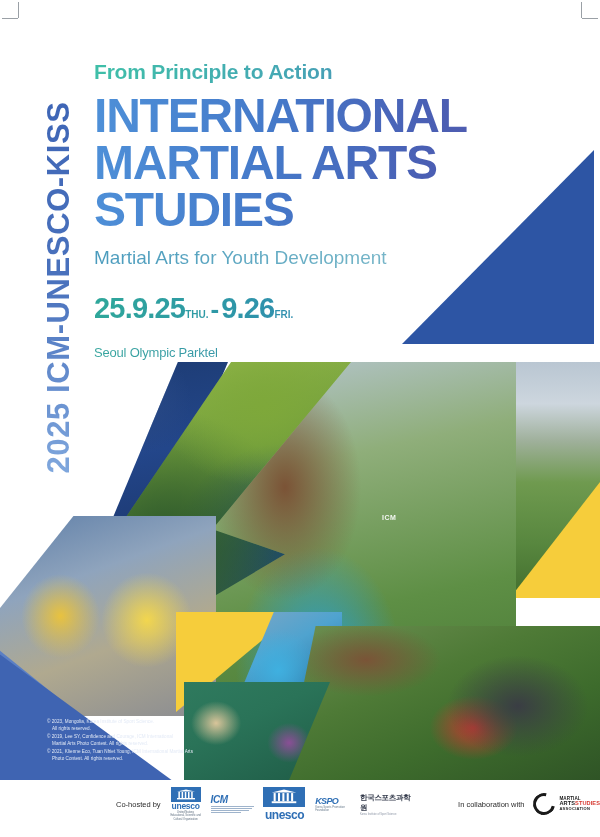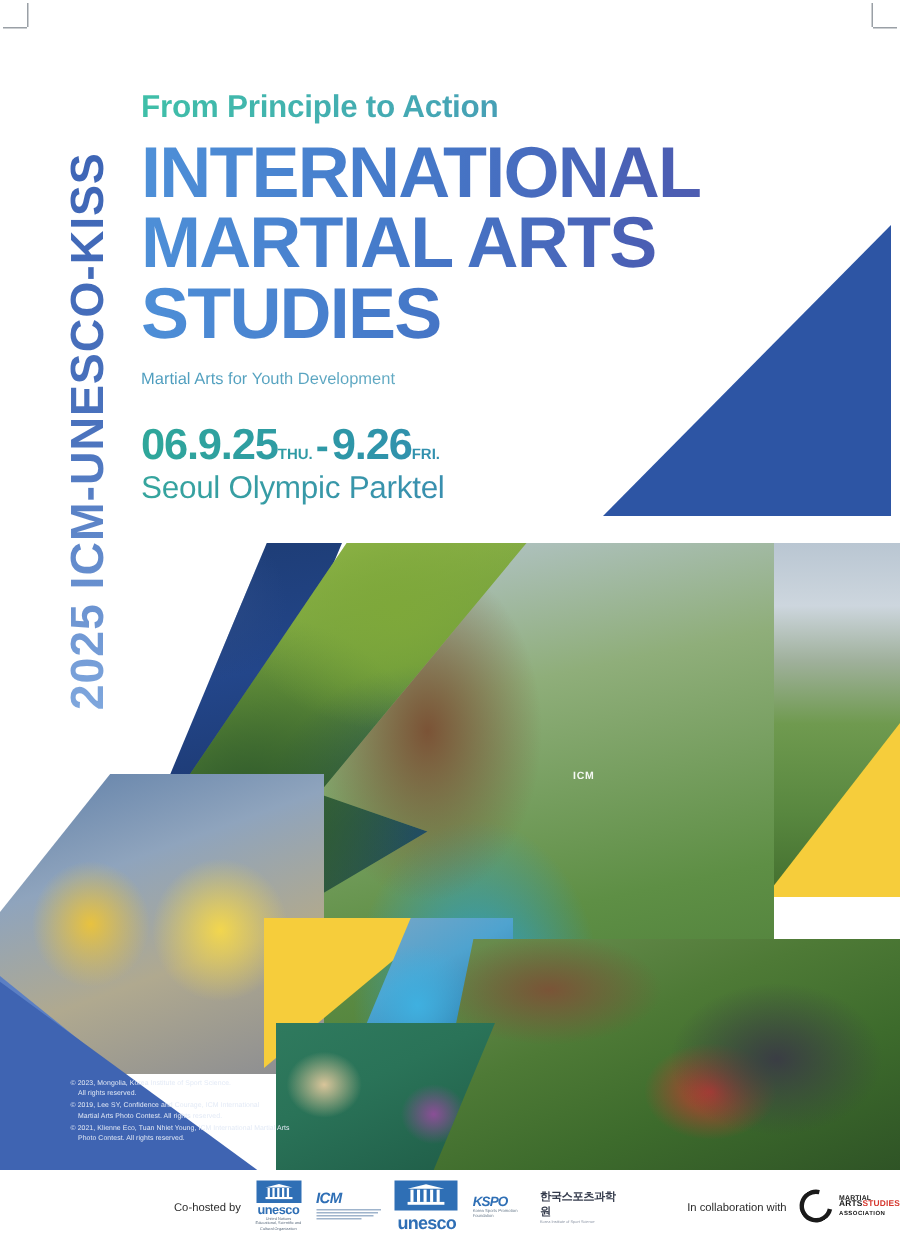--- a/index.html
+++ b/index.html
@@ -76,21 +76,21 @@
     background: linear-gradient(95deg, #4e90d8 0%, #4579c9 38%, #4a5fb4 70%, #5a57a8 100%);
     -webkit-background-clip: text;
     background-clip: text;
     color: transparent;
     -webkit-text-fill-color: transparent;
   }
   .main-title .tl { display: block; white-space: nowrap; }
 
   .tagline {
     margin: 13px 0 0 0;
-    font-size: 11px;
+    font-size: 19px;
     line-height: 1.28;
     font-weight: 400;
     color: #5e9cb5;
     background: linear-gradient(90deg, #4a9bbd 0%, #6fb2c6 55%, #9bc2d2 100%);
     -webkit-background-clip: text;
     background-clip: text;
     color: transparent;
     -webkit-text-fill-color: transparent;
   }
   .tagline span { display: block; }
@@ -102,22 +102,22 @@
     -webkit-background-clip: text;
     background-clip: text;
     color: transparent;
     -webkit-text-fill-color: transparent;
   }
   .date-big { font-size: 29px; font-weight: 800; letter-spacing: -0.8px; }
   .date-sm  { font-size: 10px; font-weight: 700; letter-spacing: 0px; }
   .date-dash { font-size: 26px; font-weight: 800; padding: 0 2px; }
 
   .venue {
-    margin-top: 0;
-    font-size: 21px;
+    margin-top: 20px;
+    font-size: 13px;
     font-weight: 500;
     letter-spacing: -0.2px;
     background: linear-gradient(90deg, #35a59d 0%, #3a86b6 60%, #3f79bf 100%);
     -webkit-background-clip: text;
     background-clip: text;
     color: transparent;
     -webkit-text-fill-color: transparent;
   }
 
   
@@ -300,21 +300,21 @@
       <span class="tl">INTERNATIONAL</span>
       <span class="tl">MARTIAL ARTS</span>
       <span class="tl">STUDIES</span>
     </h1>
 
     <div class="tagline">
       <span>Martial Arts for Youth Development</span>
     </div>
 
     <div class="date-line">
-      <span class="date-big">06.9.25</span><span class="date-sm">THU.</span><span class="date-dash">-</span><span class="date-big">9.26</span><span class="date-sm">FRI.</span>
+      <span class="date-big">25.9.25</span><span class="date-sm">THU.</span><span class="date-dash">-</span><span class="date-big">9.26</span><span class="date-sm">FRI.</span>
     </div>
 
     <div class="venue">Seoul Olympic Parktel</div>
   </div>
 
   <div class="collage">
 
     <div class="tile" style="left:96px; top:14px; width:132px; height:196px;
                 clip-path: polygon(62% 0, 100% 0, 38% 100%, 0 100%);">
       <div class="ph ph-night"></div>

